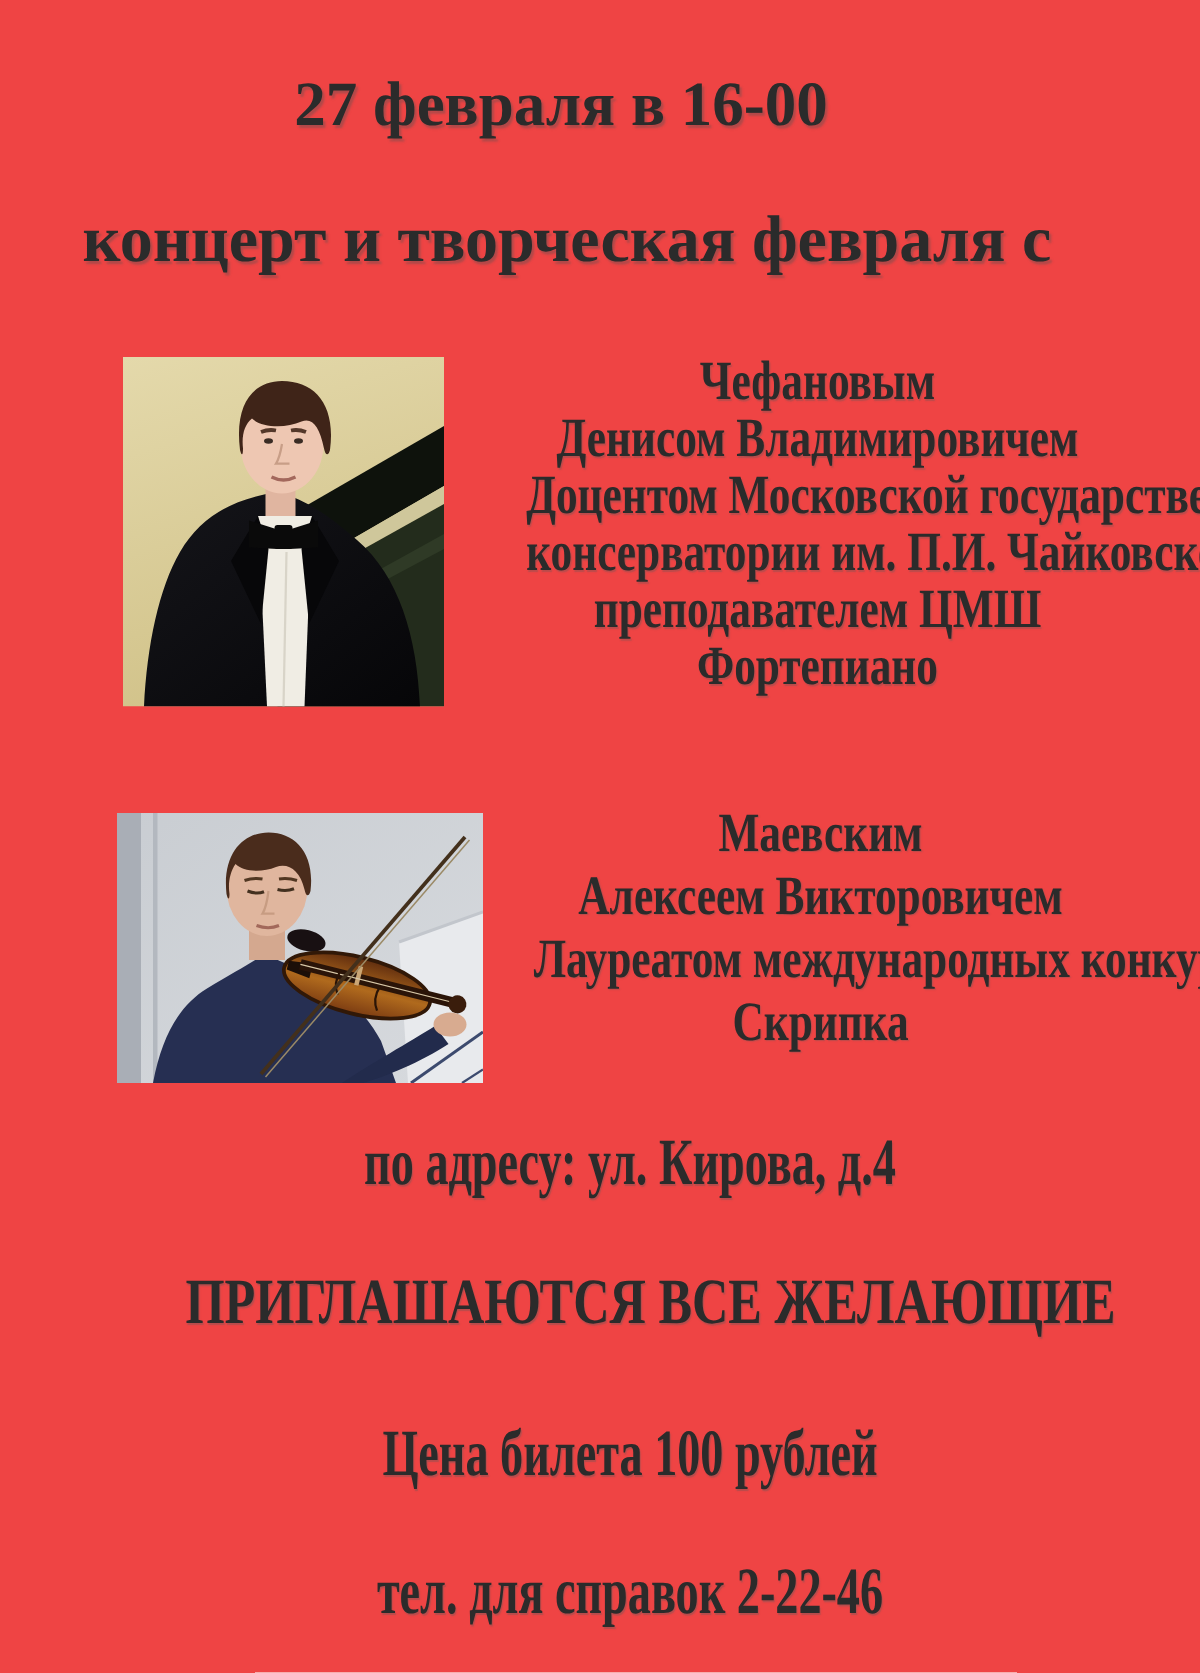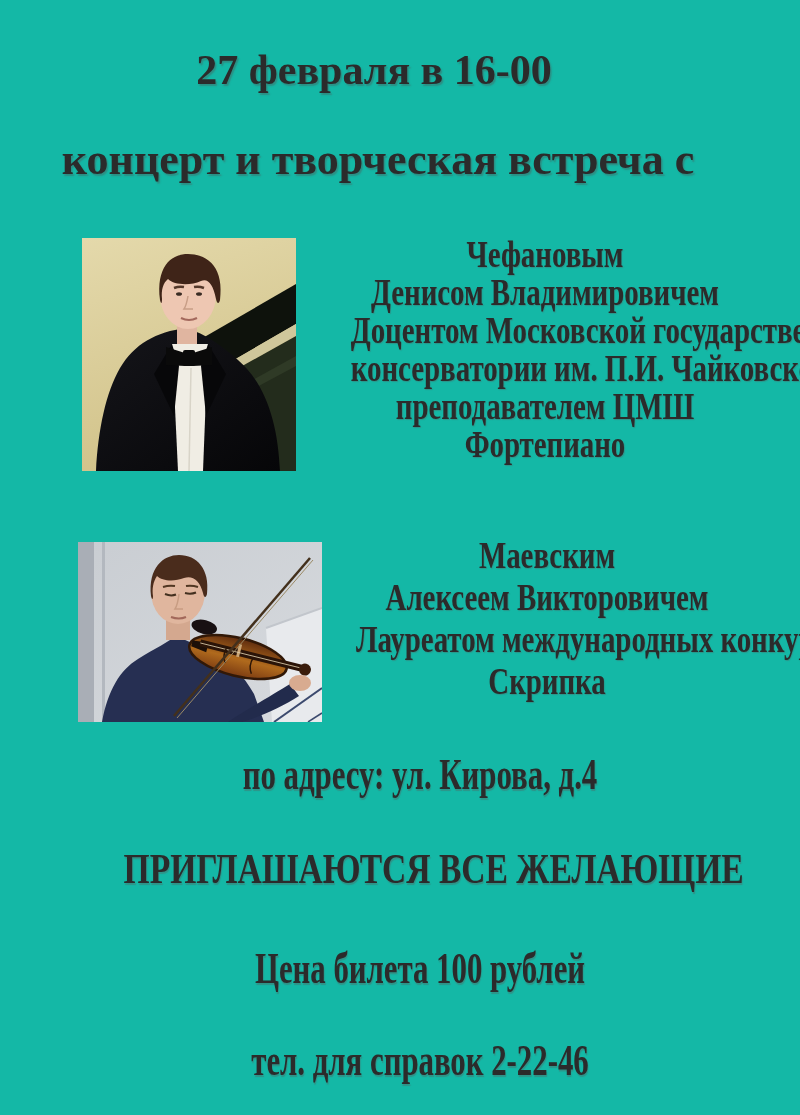--- a/index.html
+++ b/index.html
@@ -1,18 +1,18 @@
 <!DOCTYPE html>
 <html lang="ru"><head>
 <meta charset="utf-8">
 <style>
   html,body { margin:0; padding:0; background:#ffffff; }
   .poster {
     position:relative; width:800px; height:1115px; overflow:hidden;
-    background:#14b8a6;
+    background:#ef4444;
     font-family:"Liberation Serif","DejaVu Serif",serif;
     color:#2b2b2b;
   }
   .poster * { box-sizing:border-box; }
 
   .title {
     position:absolute; top:48px; left:0; right:52px; margin:0;
     text-align:center; font-size:42px; line-height:44px; font-weight:bold;
     white-space:nowrap;
     text-shadow:1.5px 2px 1.5px rgba(80,80,80,0.40);
@@ -48,21 +48,21 @@
   .invitation { top:846px;  font-size:43px; line-height:46px; transform:scaleX(0.78); }
   .price      { top:946px;  font-size:44px; line-height:46px; }
   .phone      { top:1038px; font-size:44px; line-height:46px; }
 </style>
 </head>
 <body>
 
 <div class="poster">
 
   <h1 class="title">27 февраля в 16-00</h1>
-  <h2 class="subtitle">концерт и творческая встреча с</h2>
+  <h2 class="subtitle">концерт и творческая февраля с</h2>
 
   <figure class="photo photo1">
     <svg width="214" height="233" viewBox="0 0 214 233" xmlns="http://www.w3.org/2000/svg">
       <defs>
         <linearGradient id="wall1" x1="0" y1="0" x2="0.3" y2="1">
           <stop offset="0" stop-color="#e4d9ab"></stop>
           <stop offset="1" stop-color="#d1c289"></stop>
         </linearGradient>
         <linearGradient id="suit1" x1="0" y1="0" x2="1" y2="1">
           <stop offset="0" stop-color="#15151a"></stop>

